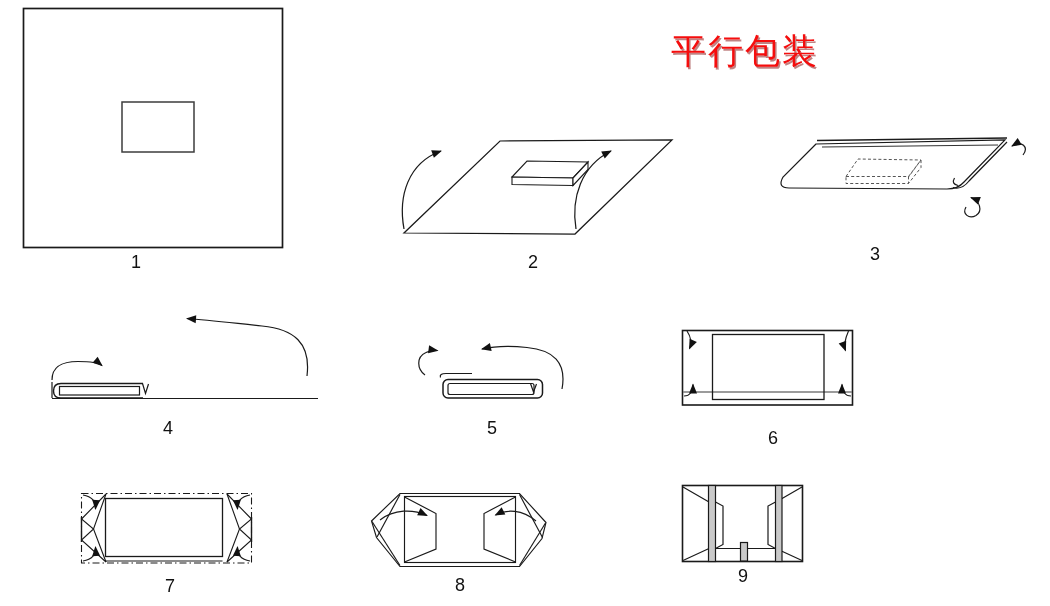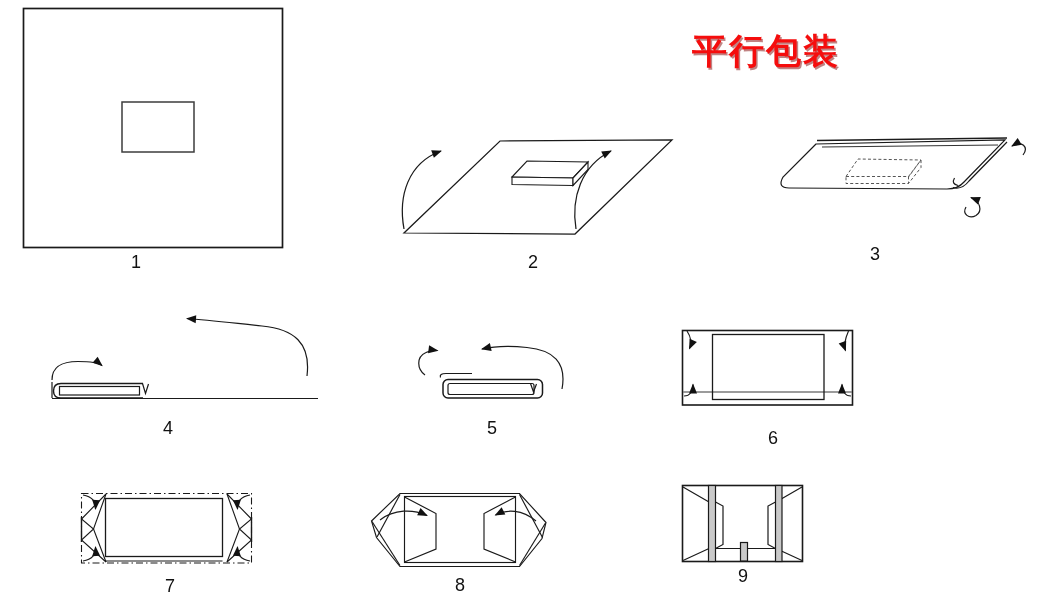--- a/index.html
+++ b/index.html
@@ -1,22 +1,22 @@
 <!DOCTYPE html>
 <html><head>
 <meta charset="utf-8">
 <style>
   html,body{margin:0;padding:0;background:#fff;}
   #canvas{position:relative;width:1050px;height:606px;background:#ffffff;overflow:hidden;
           font-family:"Liberation Sans", sans-serif;}
   #canvas svg{position:absolute;left:0;top:0;}
-  .page-title{position:absolute;left:692px;top:28px;width:170px;
-            font-family:"DejaVu Serif", serif;font-size:35px;font-weight:700;
+  .page-title{position:absolute;left:660px;top:28px;width:170px;
+            font-family:"DejaVu Serif", serif;font-size:35px;font-weight:400;
             color:#f50d0d;letter-spacing:2px;white-space:nowrap;
-            text-shadow:1.5px 1.5px 0 rgba(140,30,30,.55);}
+            text-shadow:1.5px 1.5px 0 rgba(140,30,30,.55);text-align:center;}
   .num{position:absolute;transform:translateX(-50%);font-size:18px;color:#111;
        font-family:"Liberation Sans", sans-serif;line-height:1;}
 </style>
 </head>
 <body>
 
 <div id="canvas">
 
   <svg width="1050" height="606" viewBox="0 0 1050 606">
     <defs>

